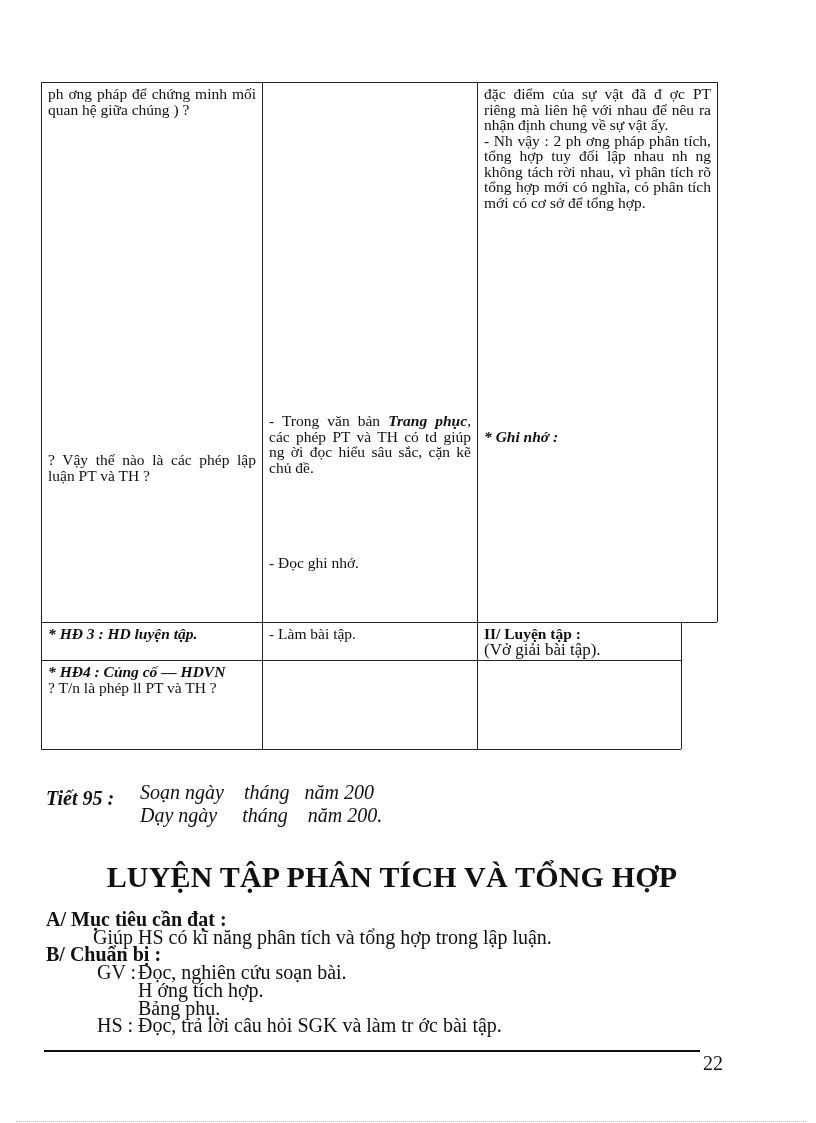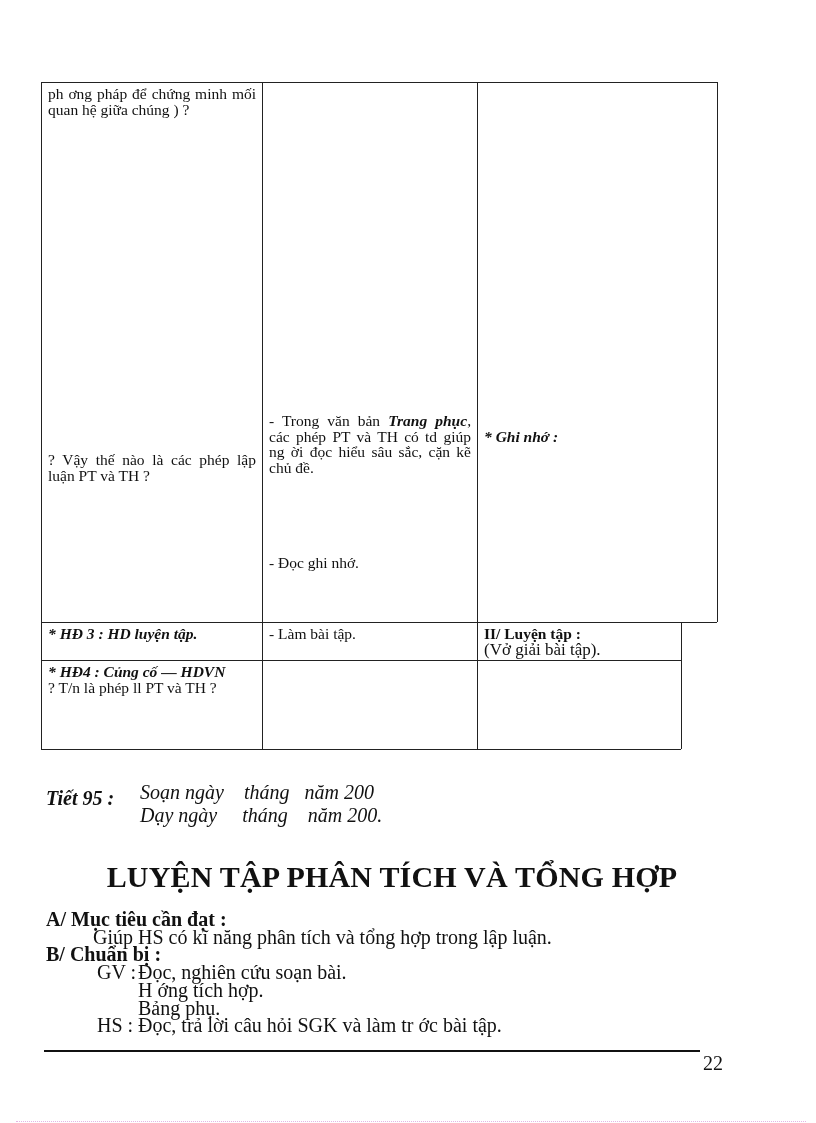--- a/index.html
+++ b/index.html
@@ -31,20 +31,22 @@
 <div class="vl" style="left:717px; top:82px; height:540px;"></div>
 <div class="vl" style="left:681px; top:622px; height:127px;"></div>
 <div class="hl" style="left:41px; top:622px; width:676px;"></div>
 <div class="hl" style="left:41px; top:660px; width:640px;"></div>
 <div class="hl" style="left:41px; top:749px; width:640px;"></div>
 
 <div class="cell" style="left:42px; top:83px; width:220px;">
   <p>ph ơng pháp để chứng minh mối quan hệ giữa chúng ) ?</p>
 </div>
 <div class="cell" style="left:478px; top:83px; width:239px;">
+  <p>đặc điểm của sự vật đã đ ợc PT riêng mà liên hệ với nhau để nêu ra nhận định chung về sự vật ấy.</p>
+  <p>- Nh vậy : 2 ph ơng pháp phân tích, tổng hợp tuy đối lập nhau nh ng không tách rời nhau, vì phân tích rõ tổng hợp mới có nghĩa, có phân tích mới có cơ sở để tổng hợp.</p>
 </div>
 
 <div class="cell" style="left:42px; top:449px; width:220px;">
   <p>? Vậy thế nào là các phép lập luận PT và TH ?</p>
 </div>
 <div class="cell" style="left:263px; top:410px; width:214px;">
   <p><span>- Trong văn bản </span><span class="bi">Trang phục</span><span>, các phép PT và TH có td giúp ng ời đọc hiểu sâu sắc, cặn kẽ chủ đề.</span></p>
   <p style="margin-top:80px;">- Đọc ghi nhớ.</p>
 </div>
 <div class="cell" style="left:478px; top:426px; width:239px;">

